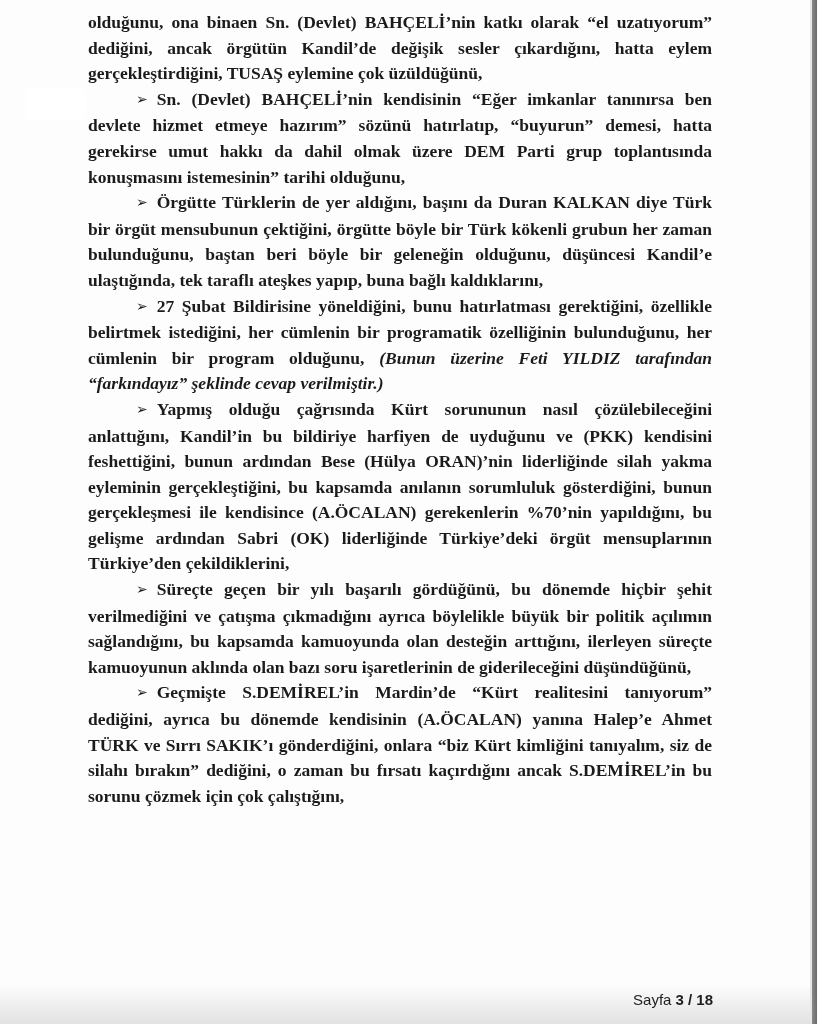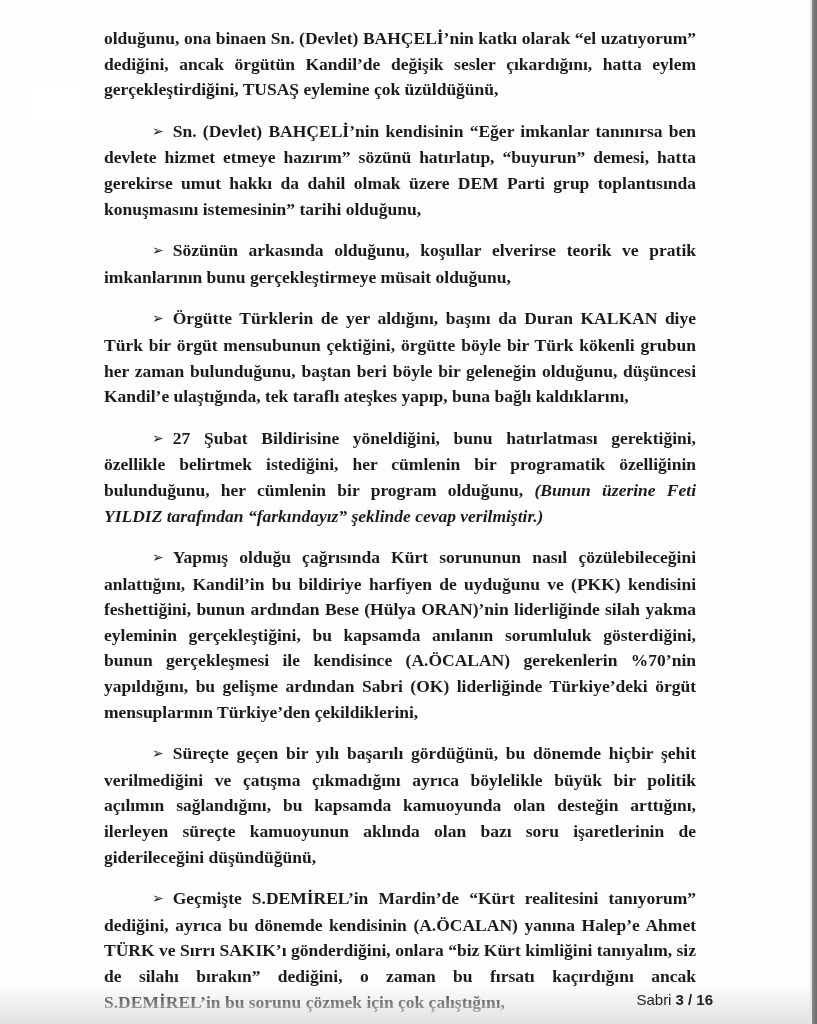--- a/index.html
+++ b/index.html
@@ -19,21 +19,21 @@
     font-family:"Liberation Serif", serif;
   }
   .text-col{
     position:absolute;
     left:88px;top:10px;width:624px;
     color:var(--text);
     font-size:17.5px;
     line-height:25.6px;
     text-align:justify;
   }
-  .para{margin:16px;padding:0;}
+  .para{margin:0;padding:0;}
   .para.bold{font-weight:700;}
   .para.regular{font-weight:700;}
   .para.indent{text-indent:24px;}
   .marker{
     display:inline-block;
     margin-right:9px;
     font-family:"DejaVu Sans", sans-serif;
     font-size:14px;
     transform:translateY(-1px);
   }
@@ -71,28 +71,27 @@
   }
 </style>
 </head>
 <body>
 
 <div class="whiteout"></div>
 
 <div class="text-col" id="paragraph-host">
     <p class="para bold"><span>olduğunu, ona binaen Sn. (Devlet) BAHÇELİ’nin katkı olarak “el uzatıyorum” dediğini, ancak örgütün Kandil’de değişik sesler çıkardığını, hatta eylem gerçekleştirdiğini, TUSAŞ eylemine çok üzüldüğünü,</span></p>
     <p class="para bold indent"><span class="marker">➢</span><span>Sn. (Devlet) BAHÇELİ’nin kendisinin “Eğer imkanlar tanınırsa ben devlete hizmet etmeye hazırım” sözünü hatırlatıp, “buyurun” demesi, hatta gerekirse umut hakkı da dahil olmak üzere DEM Parti grup toplantısında konuşmasını istemesinin” tarihi olduğunu,</span></p>
-    <p class="para bold indent"><span class="marker">➢</span><span>Sözünün arkasında olduğunu, koşullar elverirse teorik ve pratik imkanlarının bunu gerçekleştirmeye müsait olduğunu,</span></p>
     <p class="para regular indent"><span class="marker">➢</span><span>Örgütte Türklerin de yer aldığını, başını da Duran KALKAN diye Türk bir örgüt mensubunun çektiğini, örgütte böyle bir Türk kökenli grubun her zaman bulunduğunu, baştan beri böyle bir geleneğin olduğunu, düşüncesi Kandil’e ulaştığında, tek taraflı ateşkes yapıp, buna bağlı kaldıklarını,</span></p>
     <p class="para bold indent"><span class="marker">➢</span><span>27 Şubat Bildirisine yöneldiğini, bunu hatırlatması gerektiğini, özellikle belirtmek istediğini, her cümlenin bir programatik özelliğinin bulunduğunu, her cümlenin bir program olduğunu, </span><em>(Bunun üzerine Feti YILDIZ tarafından “farkındayız” şeklinde cevap verilmiştir.)</em></p>
     <p class="para bold indent"><span class="marker">➢</span><span>Yapmış olduğu çağrısında Kürt sorununun nasıl çözülebileceğini anlattığını, Kandil’in bu bildiriye harfiyen de uyduğunu ve (PKK) kendisini feshettiğini, bunun ardından Bese (Hülya ORAN)’nin liderliğinde silah yakma eyleminin gerçekleştiğini, bu kapsamda anılanın sorumluluk gösterdiğini, bunun gerçekleşmesi ile kendisince (A.ÖCALAN) gerekenlerin %70’nin yapıldığını, bu gelişme ardından Sabri (OK) liderliğinde Türkiye’deki örgüt mensuplarının Türkiye’den çekildiklerini,</span></p>
     <p class="para bold indent"><span class="marker">➢</span><span>Süreçte geçen bir yılı başarılı gördüğünü, bu dönemde hiçbir şehit verilmediğini ve çatışma çıkmadığını ayrıca böylelikle büyük bir politik açılımın sağlandığını, bu kapsamda kamuoyunda olan desteğin arttığını, ilerleyen süreçte kamuoyunun aklında olan bazı soru işaretlerinin de giderileceğini düşündüğünü,</span></p>
     <p class="para regular indent"><span class="marker">➢</span><span>Geçmişte S.DEMİREL’in Mardin’de “Kürt realitesini tanıyorum” dediğini, ayrıca bu dönemde kendisinin (A.ÖCALAN) yanına Halep’e Ahmet TÜRK ve Sırrı SAKIK’ı gönderdiğini, onlara “biz Kürt kimliğini tanıyalım, siz de silahı bırakın” dediğini, o zaman bu fırsatı kaçırdığını ancak S.DEMİREL’in bu sorunu çözmek için çok çalıştığını,</span></p>
   </div>
 
 <div class="bottom-fade"></div>
 
 <div class="footer">
-  <span>Sabri</span><b>3 / 16</b>
+  <span>Sayfa</span><b>3 / 18</b>
 </div>
 
 <div class="edge-light"></div>
 <div class="edge-dark"></div>
 
 </body></html>

